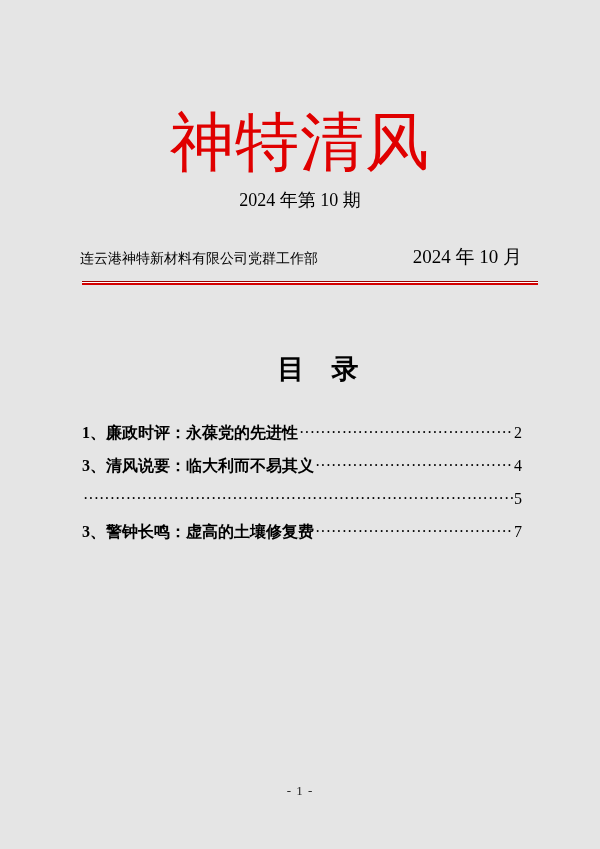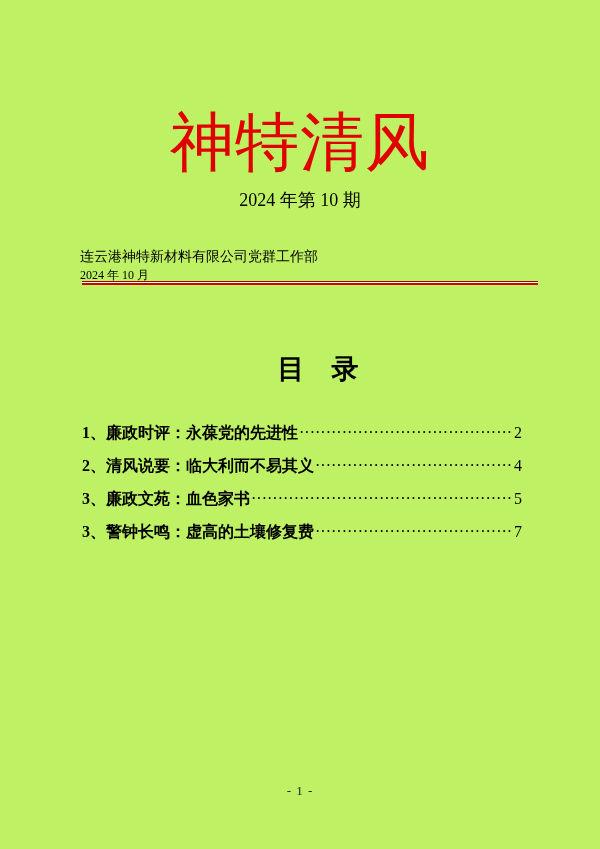--- a/index.html
+++ b/index.html
@@ -2,21 +2,21 @@
 <html><head>
 <meta charset="utf-8">
 <style>
   * { margin: 0; padding: 0; box-sizing: border-box; }
   html, body { background: #ffffff; }
   .page {
     position: relative;
     width: 600px;
     height: 849px;
     margin: 0 auto;
-    background: #bef264;
+    background: #e5e5e5;
     overflow: hidden;
     font-family: "Liberation Serif", "DejaVu Serif", serif;
     color: #000000;
   }
   .doc-title {
     position: absolute;
     top: 106px;
     left: 0;
     right: 0;
     text-align: center;
@@ -40,24 +40,23 @@
   .byline {
     position: absolute;
     top: 248px;
     left: 80px;
     right: 78px;
     display: flex;
     justify-content: space-between;
     align-items: baseline;
     font-size: 14px;
     line-height: 18px;
-    flex-direction: column;
   }
   .publisher { white-space: nowrap; }
-  .issue-date { white-space: nowrap; font-size: 12px; }
+  .issue-date { white-space: nowrap; font-size: 19px; }
   .rule {
     position: absolute;
     top: 281px;
     left: 82px;
     width: 456px;
     height: 4px;
     
     background: linear-gradient(
       to bottom,
       #9b0000 0px, #9b0000 1px,
@@ -142,27 +141,26 @@
 
   <div class="toc-list">
 
     <div class="toc-row">
       <span class="toc-label">1、廉政时评：永葆党的先进性</span>
       <span class="toc-leader">····································································································</span>
       <span class="toc-page">2</span>
     </div>
 
     <div class="toc-row">
-      <span class="toc-label">2、清风说要：临大利而不易其义</span>
+      <span class="toc-label">3、清风说要：临大利而不易其义</span>
       <span class="toc-leader">····································································································</span>
       <span class="toc-page">4</span>
     </div>
 
     <div class="toc-row">
-      <span class="toc-label">3、廉政文苑：血色家书</span>
       <span class="toc-leader">····································································································</span>
       <span class="toc-page">5</span>
     </div>
 
     <div class="toc-row">
       <span class="toc-label">3、警钟长鸣：虚高的土壤修复费</span>
       <span class="toc-leader">····································································································</span>
       <span class="toc-page">7</span>
     </div>
 

